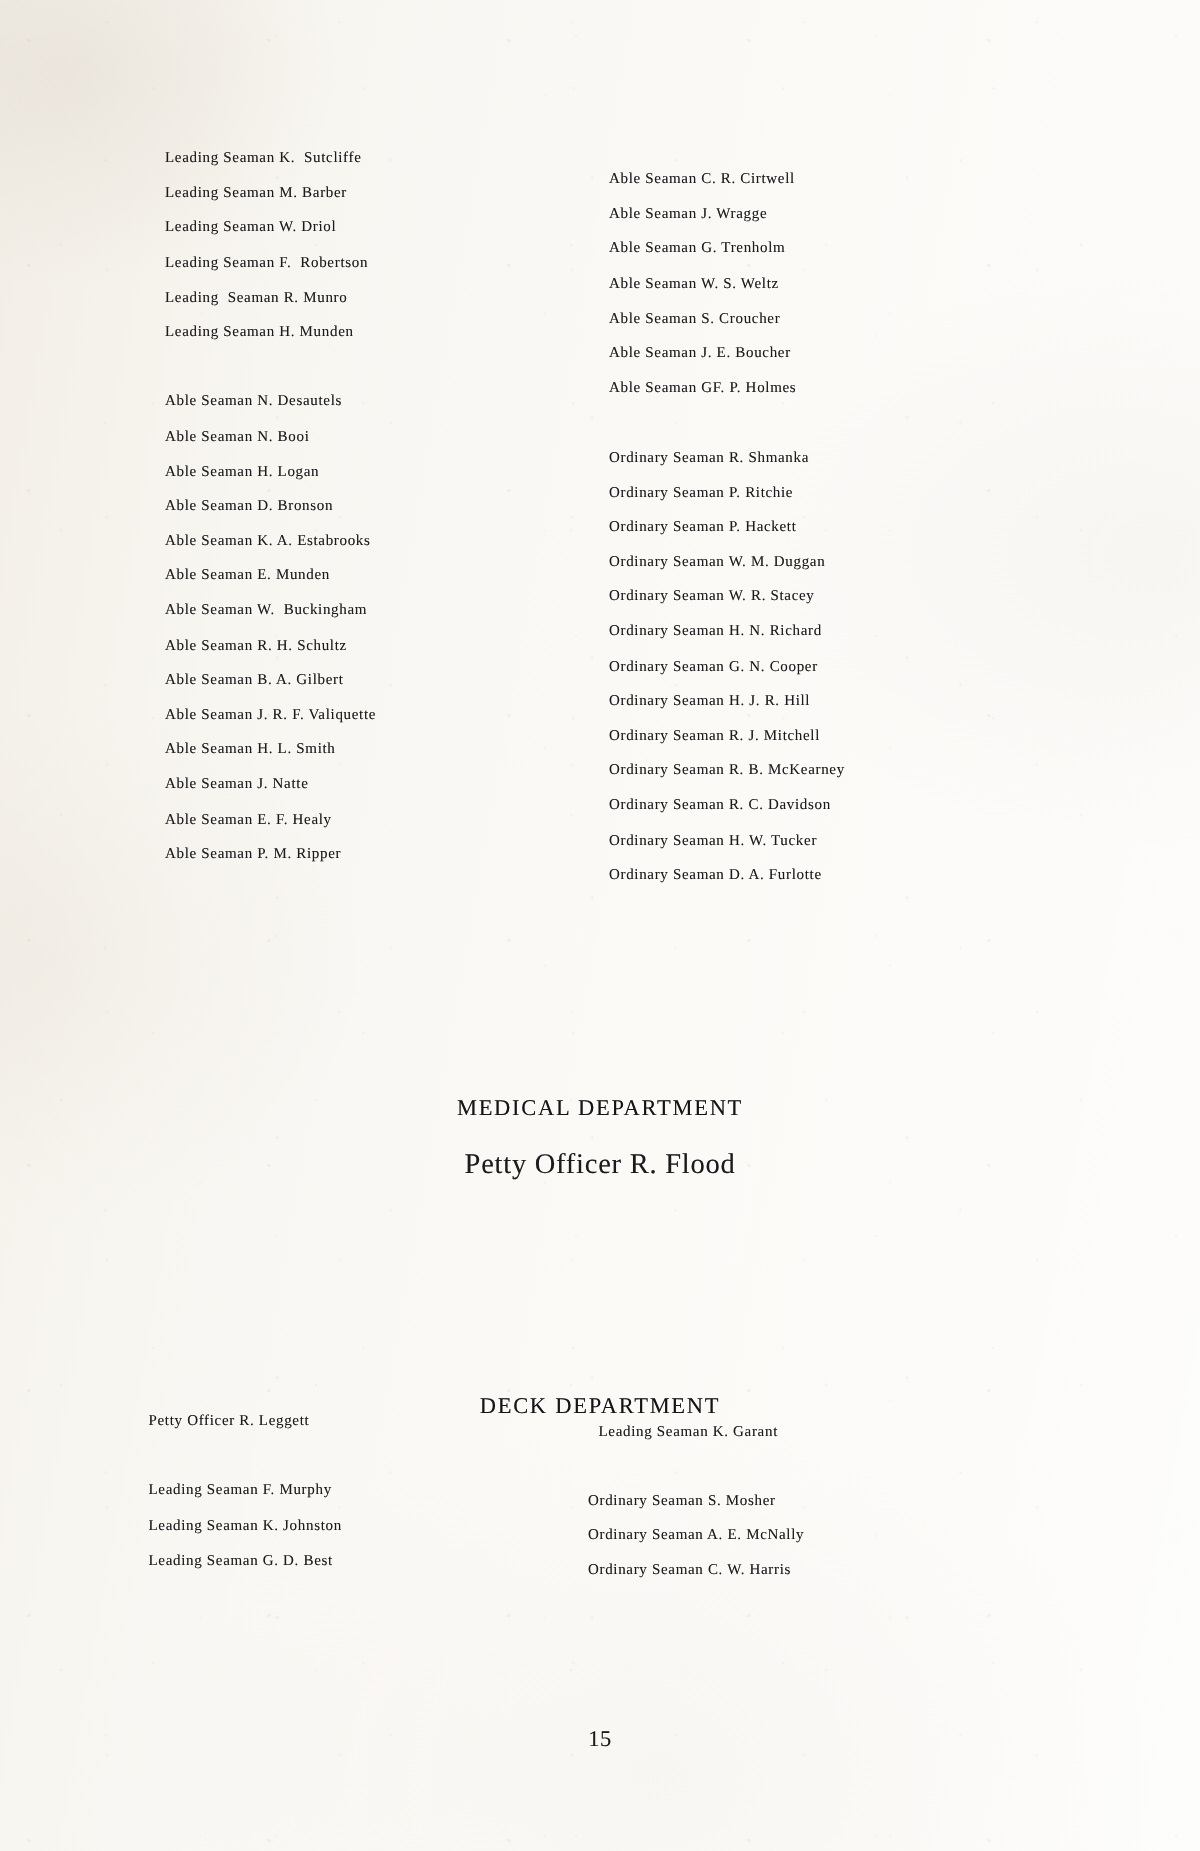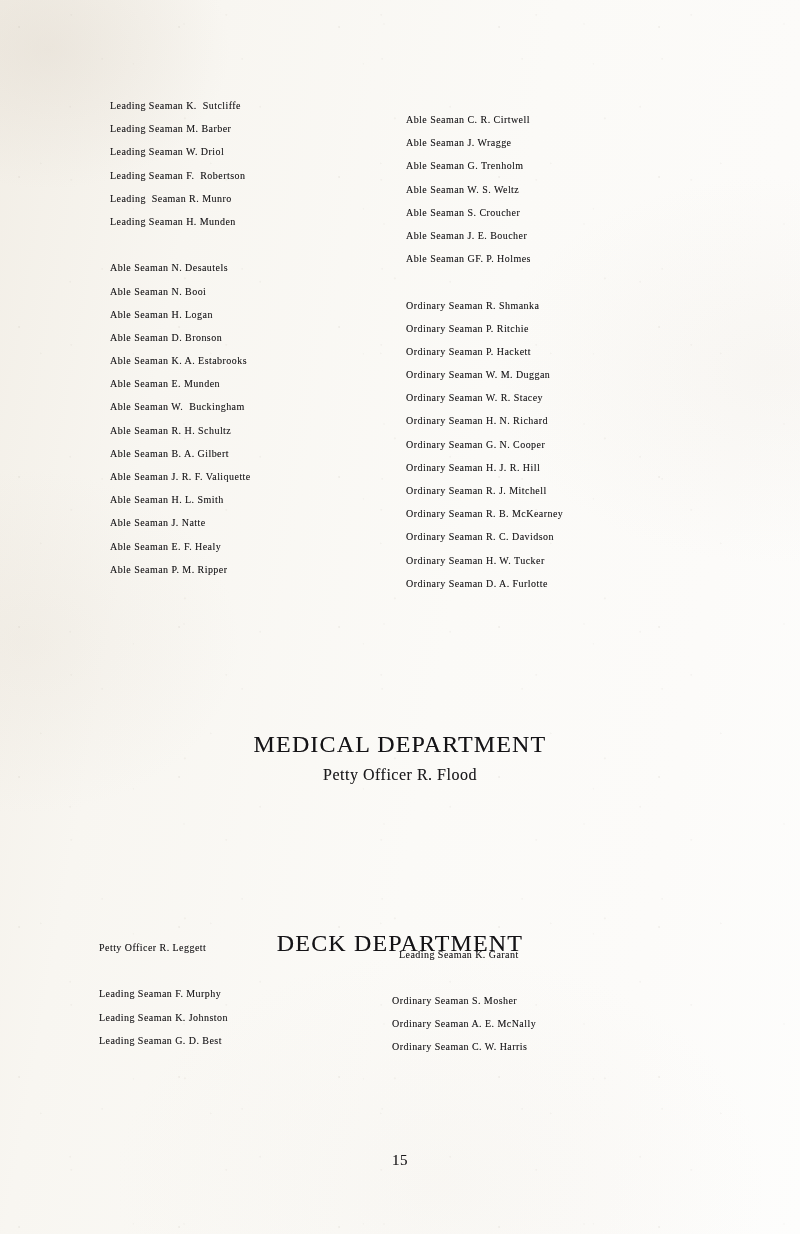--- a/index.html
+++ b/index.html
@@ -58,32 +58,32 @@
   .col-block { position: absolute; }
 
   .gap { height: 23.2px; }
 
   
   .dept-heading {
     position: absolute;
     width: 100%;
     text-align: center;
     font-family: "Liberation Serif", "DejaVu Serif", serif;
-    font-size: 24px;
+    font-size: 15px;
     letter-spacing: 1.15px;
     color: #141316;
     white-space: pre;
   }
 
   .dept-sub {
     position: absolute;
     width: 100%;
     text-align: center;
     font-family: "Liberation Serif", "DejaVu Serif", serif;
-    font-size: 16px;
+    font-size: 19px;
     letter-spacing: 0.5px;
     color: #1b1a1c;
     white-space: pre;
   }
 
   .page-number {
     position: absolute;
     width: 100%;
     text-align: center;
     font-family: "Liberation Serif", "DejaVu Serif", serif;

